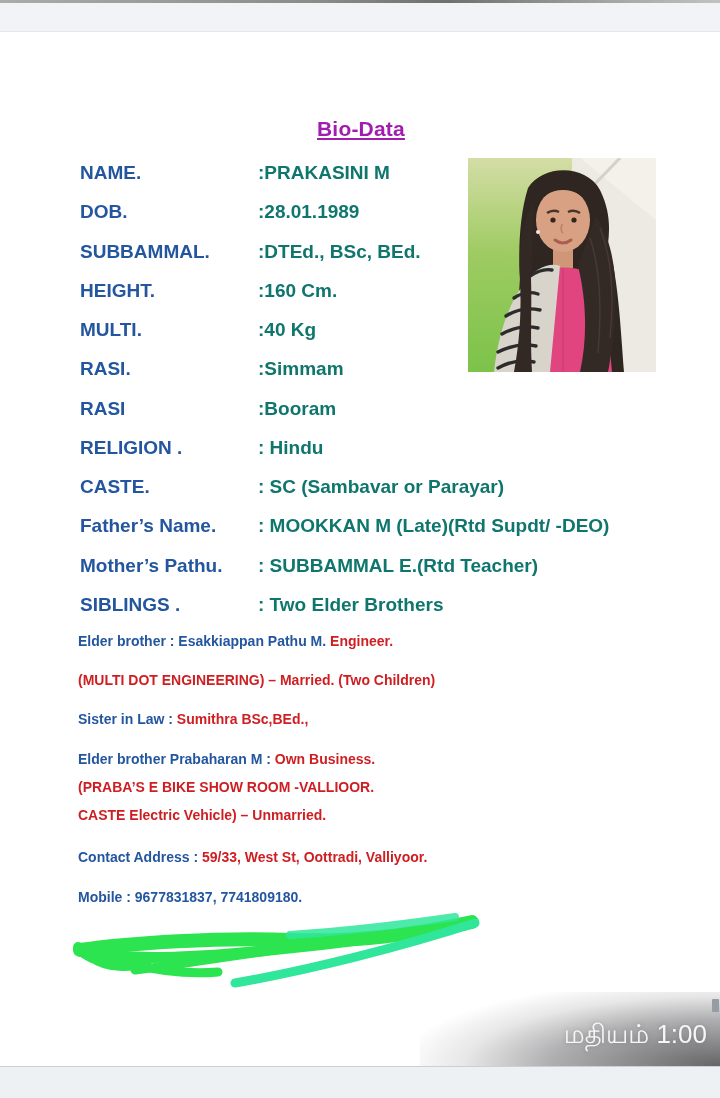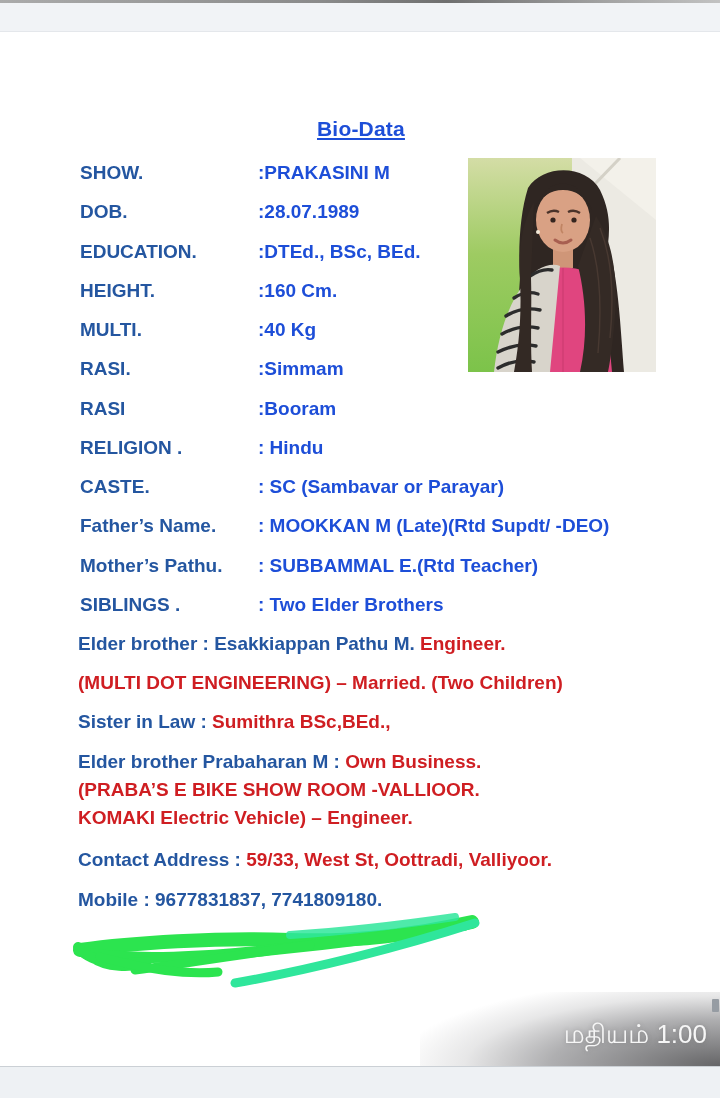--- a/index.html
+++ b/index.html
@@ -7,25 +7,25 @@
        font-family:"Liberation Sans",sans-serif;}
   .abs{position:absolute;}
 
   
   .top-hairline{top:0;left:0;width:720px;height:3px;
     background:linear-gradient(to right,#ababab,#8a8a8a 45%,#6f6f6f 62%,#a5a5a5 85%,#c2c2c2);}
   .top-band{top:3px;left:0;width:720px;height:28px;background:#f1f3f6;border-bottom:1px solid #e4e7eb;}
 
   
   .doc-title{top:117px;left:317px;font-size:21px;font-weight:700;text-decoration:underline;
-    color:#1d4ed8;letter-spacing:.2px;}
+    color:#a21caf;letter-spacing:.2px;}
   .row{left:80px;font-size:19px;font-weight:700;white-space:nowrap;}
   .row .lbl{display:inline-block;width:178px;color:#2456a0;}
-  .row .val{color:#1d4ed8;text-align:center;}
-  .pline{left:78px;font-size:19px;font-weight:700;white-space:nowrap;}
+  .row .val{color:#0f766e;text-align:center;}
+  .pline{left:78px;font-size:14px;font-weight:700;white-space:nowrap;}
   .pline .b{color:#2456a0;}
   .pline .r{color:#cf1e22;}
 
   
   .photo{top:158px;left:468px;width:188px;height:214px;}
 
   
   .scribble{top:895px;left:60px;width:430px;height:105px;}
 
   
@@ -38,39 +38,39 @@
   .bottom-band{top:1066px;left:0;width:720px;height:32px;background:#eef1f4;border-top:1px solid #cbd0d5;}
 </style>
 </head>
 <body>
 
 <div class="abs top-hairline"></div>
 <div class="abs top-band"></div>
 
 <div class="abs doc-title">Bio-Data</div>
 
-<div class="abs row" style="top:162px"><span class="lbl">SHOW.</span><span class="val">:PRAKASINI M</span></div>
-<div class="abs row" style="top:201px"><span class="lbl">DOB.</span><span class="val">:28.07.1989</span></div>
-<div class="abs row" style="top:241px"><span class="lbl">EDUCATION.</span><span class="val">:DTEd., BSc, BEd.</span></div>
+<div class="abs row" style="top:162px"><span class="lbl">NAME.</span><span class="val">:PRAKASINI M</span></div>
+<div class="abs row" style="top:201px"><span class="lbl">DOB.</span><span class="val">:28.01.1989</span></div>
+<div class="abs row" style="top:241px"><span class="lbl">SUBBAMMAL.</span><span class="val">:DTEd., BSc, BEd.</span></div>
 <div class="abs row" style="top:280px"><span class="lbl">HEIGHT.</span><span class="val">:160 Cm.</span></div>
 <div class="abs row" style="top:319px"><span class="lbl">MULTI.</span><span class="val">:40 Kg</span></div>
 <div class="abs row" style="top:358px"><span class="lbl">RASI.</span><span class="val">:Simmam</span></div>
 <div class="abs row" style="top:398px"><span class="lbl">RASI</span><span class="val">:Booram</span></div>
 <div class="abs row" style="top:437px"><span class="lbl">RELIGION .</span><span class="val">: Hindu</span></div>
 <div class="abs row" style="top:476px"><span class="lbl">CASTE.</span><span class="val">: SC (Sambavar or Parayar)</span></div>
 <div class="abs row" style="top:515px"><span class="lbl">Father’s Name.</span><span class="val">: MOOKKAN M (Late)(Rtd Supdt/ -DEO)</span></div>
 <div class="abs row" style="top:555px"><span class="lbl">Mother’s Pathu.</span><span class="val">: SUBBAMMAL E.(Rtd Teacher)</span></div>
 <div class="abs row" style="top:594px"><span class="lbl">SIBLINGS .</span><span class="val">: Two Elder Brothers</span></div>
 
 <div class="abs pline" style="top:633px"><span class="b">Elder brother : Esakkiappan Pathu M. </span><span class="r">Engineer.</span></div>
 <div class="abs pline" style="top:672px"><span class="b"></span><span class="r">(MULTI DOT ENGINEERING) – Married. (Two Children)</span></div>
 <div class="abs pline" style="top:711px"><span class="b">Sister in Law : </span><span class="r">Sumithra BSc,BEd.,</span></div>
 <div class="abs pline" style="top:751px"><span class="b">Elder brother Prabaharan M : </span><span class="r">Own Business.</span></div>
 <div class="abs pline" style="top:779px"><span class="b"></span><span class="r">(PRABA’S E BIKE SHOW ROOM -VALLIOOR.</span></div>
-<div class="abs pline" style="top:807px"><span class="b"></span><span class="r">KOMAKI Electric Vehicle) – Engineer.</span></div>
+<div class="abs pline" style="top:807px"><span class="b"></span><span class="r">CASTE Electric Vehicle) – Unmarried.</span></div>
 <div class="abs pline" style="top:849px"><span class="b">Contact Address : </span><span class="r">59/33, West St, Oottradi, Valliyoor.</span></div>
 <div class="abs pline" style="top:889px"><span class="b">Mobile : 9677831837, 7741809180.</span><span class="r"></span></div>
 
 <svg class="abs photo" viewBox="0 0 188 214">
   <defs>
     <linearGradient id="gwall" x1="0" y1="0" x2="0" y2="1">
       <stop offset="0" stop-color="#d4dda6"></stop>
       <stop offset="0.45" stop-color="#9ecb62"></stop>
       <stop offset="1" stop-color="#7cc34a"></stop>
     </linearGradient>

